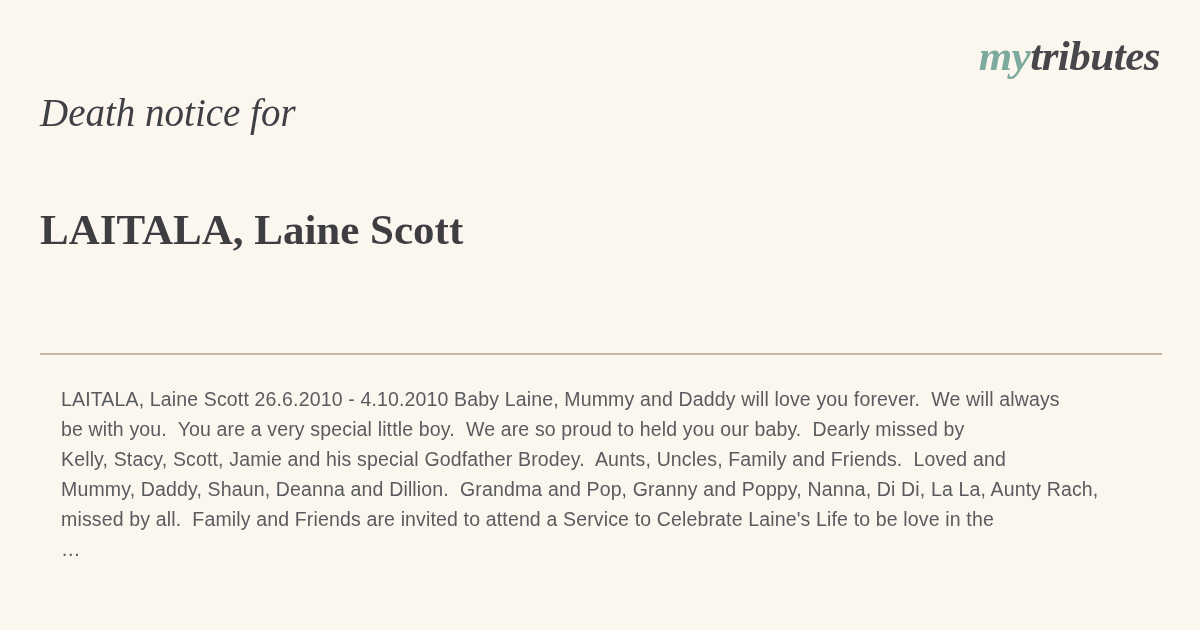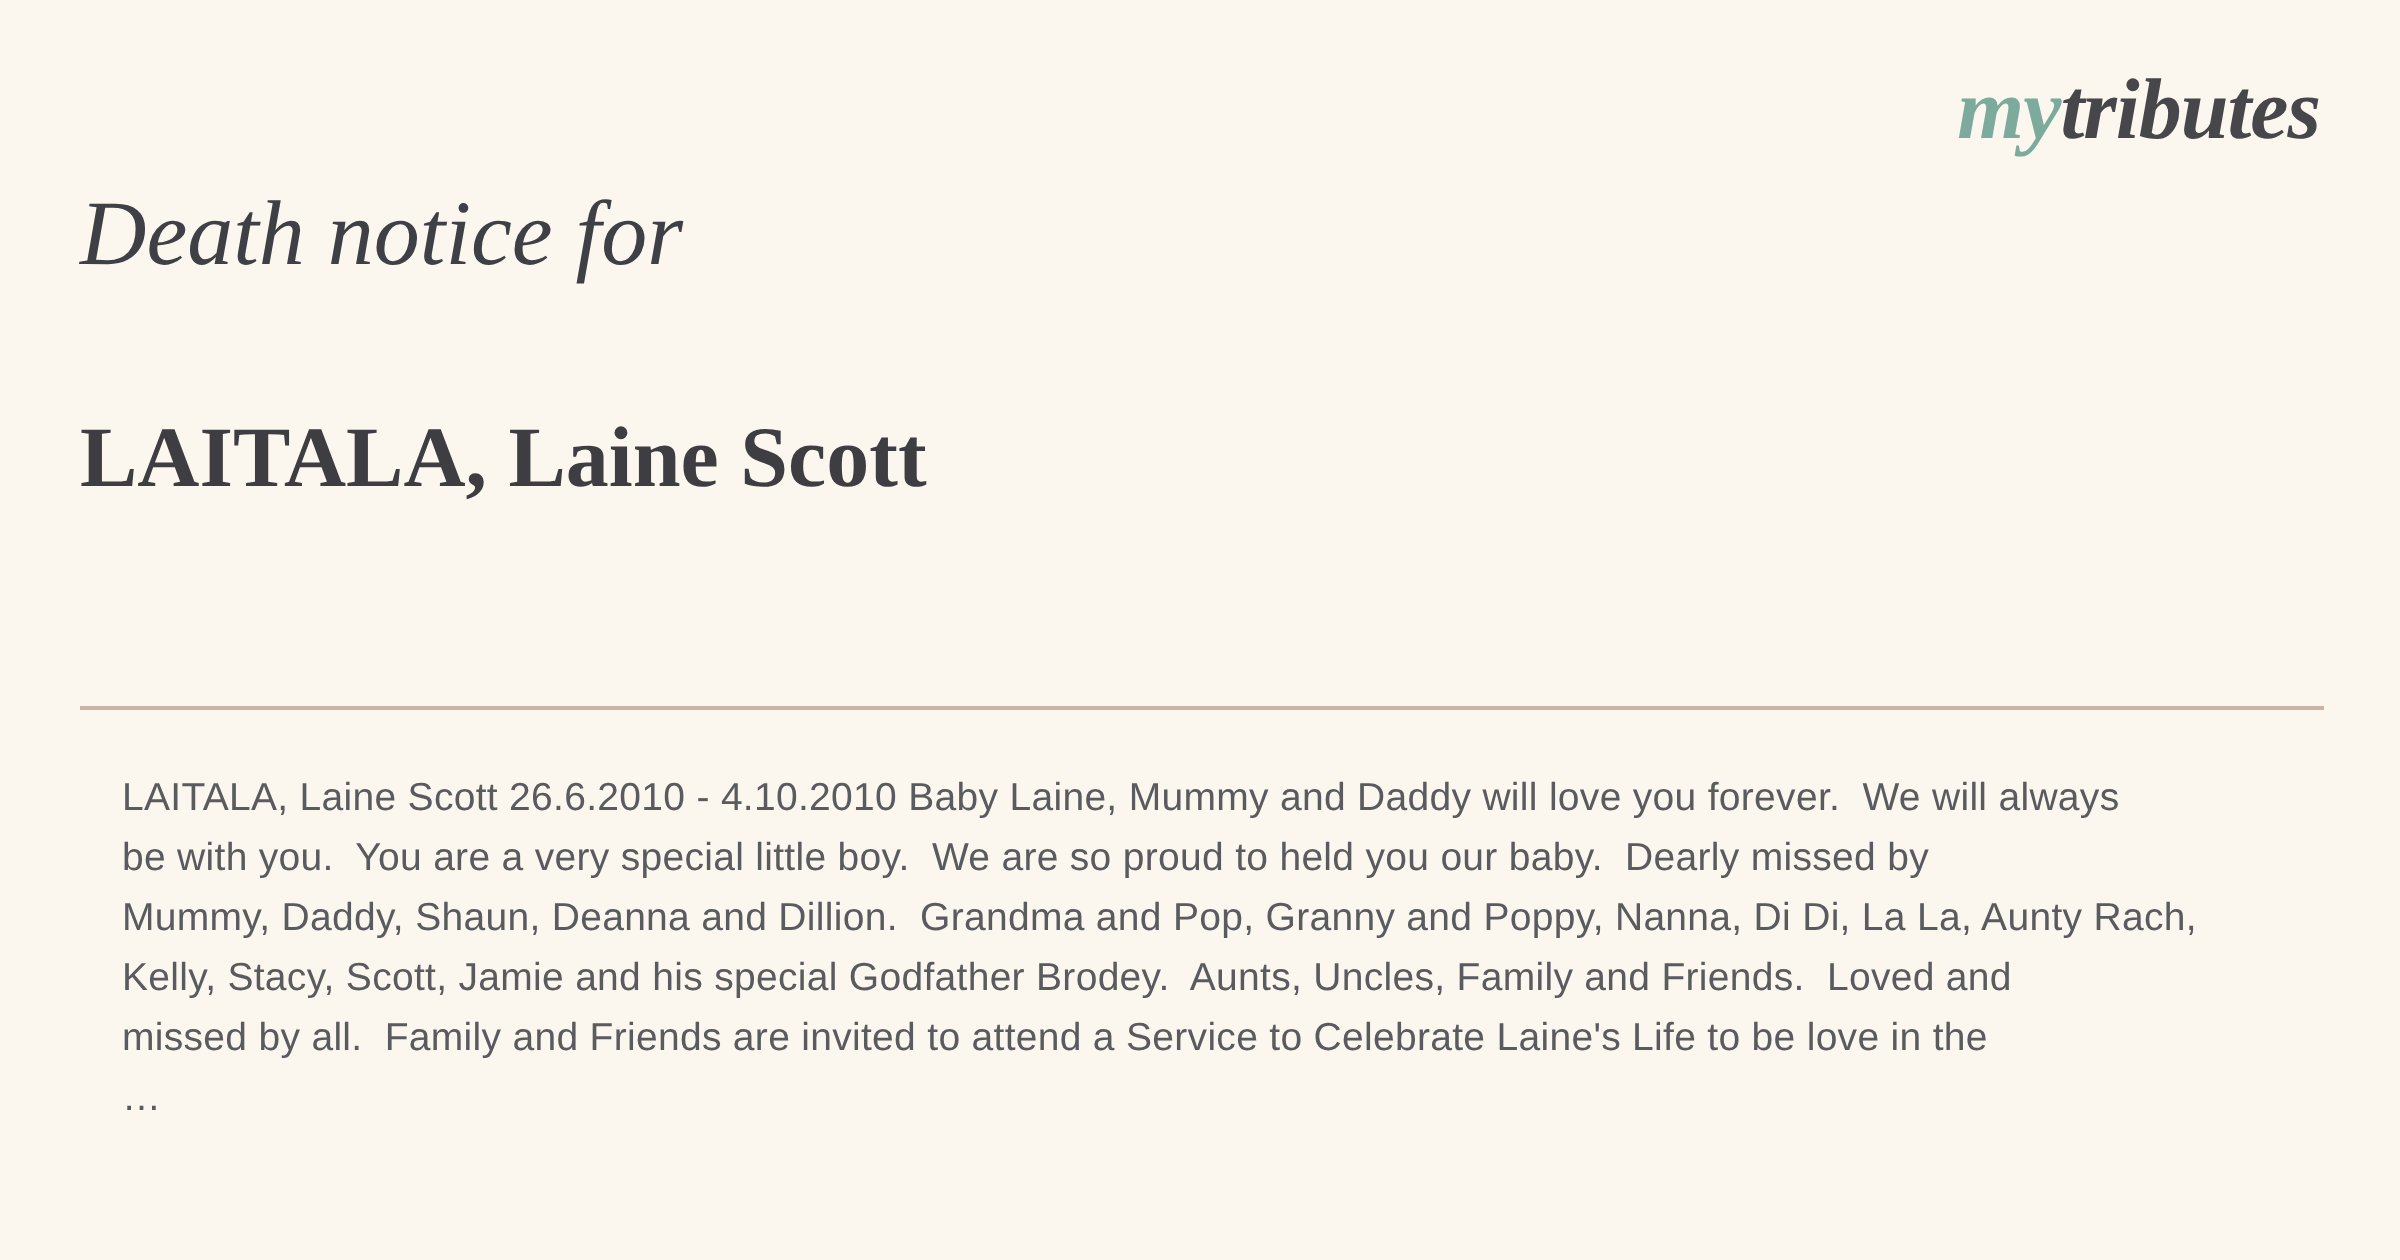--- a/index.html
+++ b/index.html
@@ -29,21 +29,21 @@
   .logo .logo-my { color: #7cab9d; }
   .logo .logo-tributes { color: #47474b; }
 
   .eyebrow {
     position: absolute;
     left: 40px;
     top: 90px;
     font-family: "Liberation Serif", "DejaVu Serif", serif;
     font-style: italic;
     font-weight: normal;
-    font-size: 46px;
+    font-size: 39px;
     color: #3f4045;
     white-space: nowrap;
   }
 
   .deceased-name {
     position: absolute;
     left: 40px;
     top: 206px;
     font-family: "Liberation Serif", "DejaVu Serif", serif;
     font-weight: bold;
@@ -90,19 +90,19 @@
 
   <div class="eyebrow">Death notice for</div>
 
   <h1 class="deceased-name">LAITALA, Laine Scott</h1>
 
   <div class="divider"></div>
 
   <div class="notice-body">
     <div class="notice-line">LAITALA, Laine Scott 26.6.2010 - 4.10.2010 Baby Laine, Mummy and Daddy will love you forever.  We will always</div>
     <div class="notice-line">be with you.  You are a very special little boy.  We are so proud to held you our baby.  Dearly missed by</div>
+    <div class="notice-line">Kelly, Stacy, Scott, Jamie and his special Godfather Brodey.  Aunts, Uncles, Family and Friends.  Loved and</div>
     <div class="notice-line">Mummy, Daddy, Shaun, Deanna and Dillion.  Grandma and Pop, Granny and Poppy, Nanna, Di Di, La La, Aunty Rach,</div>
-    <div class="notice-line">Kelly, Stacy, Scott, Jamie and his special Godfather Brodey.  Aunts, Uncles, Family and Friends.  Loved and</div>
     <div class="notice-line">missed by all.  Family and Friends are invited to attend a Service to Celebrate Laine's Life to be love in the</div>
     <div class="notice-line">…</div>
   </div>
 
 </div>
 
 </body></html>

